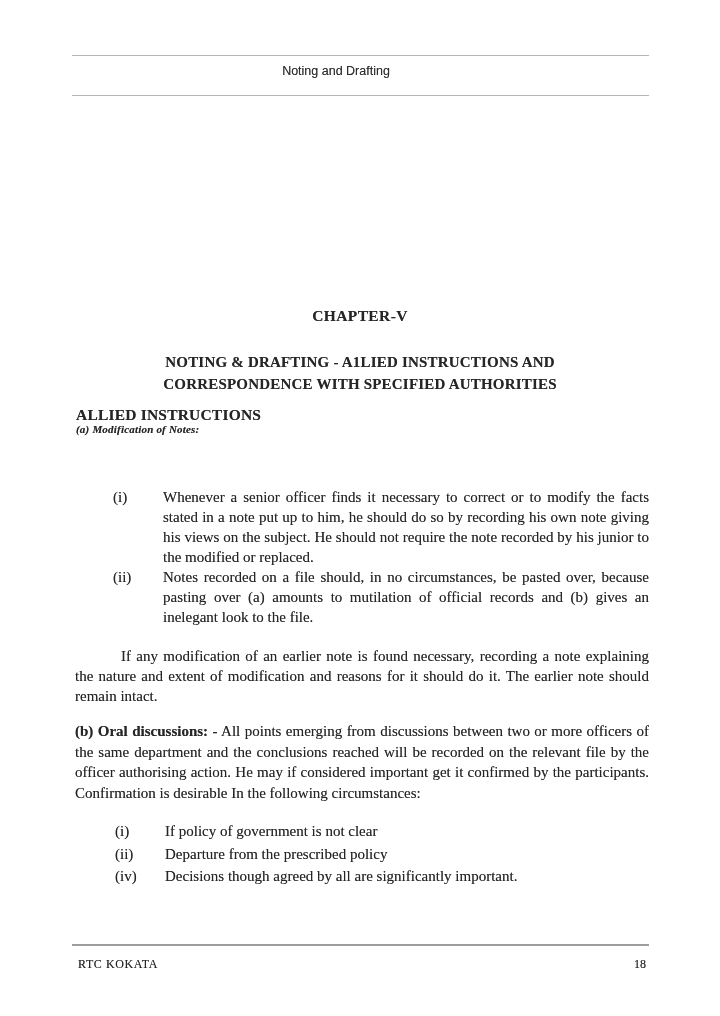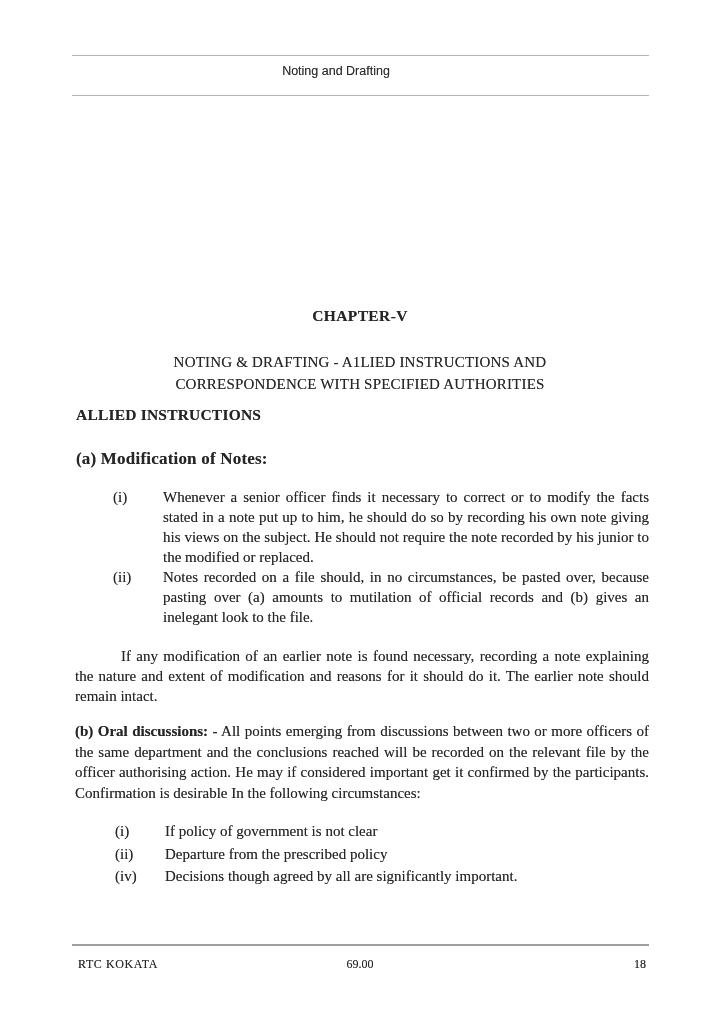--- a/index.html
+++ b/index.html
@@ -36,34 +36,34 @@
     top:307px; left:0; width:720px;
     text-align:center;
     font-weight:bold;
     font-size:15.5px;
     letter-spacing:0.4px;
   }
   .doc-title {
     position:absolute;
     top:351px; left:75px; width:570px;
     text-align:center;
-    font-weight:normal;
+    font-weight:bold;
     font-size:15px;
     line-height:22px;
     letter-spacing:0.2px;
   }
   .sec-heading {
     position:absolute;
     left:76px;
     font-weight:bold;
     font-size:15.5px;
     letter-spacing:0.2px;
   }
   .sec-heading.allied { top:406px; }
-  .sec-heading.mod { top:449px; font-size:17px; }
+  .sec-heading.mod { top:423px; font-size:11px;font-style:italic; }
   .list1 {
     position:absolute;
     top:487px; left:75px; width:574px;
     font-size:15px;
     line-height:20px;
   }
   .litem { display:flex; }
   .litem .marker { flex:0 0 50px; margin-left:38px; }
   .litem .ltext { flex:1; text-align:justify; }
   .para-a {
@@ -152,16 +152,15 @@
       <span class="ltext2">Departure from the prescribed policy</span>
     </div>
     <div class="litem">
       <span class="marker">(iv)</span>
       <span class="ltext2">Decisions though agreed by all are significantly important.</span>
     </div>
   </div>
 
   <div class="hline hf"></div>
   <div class="footer-left">RTC KOKATA</div>
-  <div class="footer-center">69.00</div>
   <div class="footer-right">18</div>
 
 </div>
 
 </body></html>

